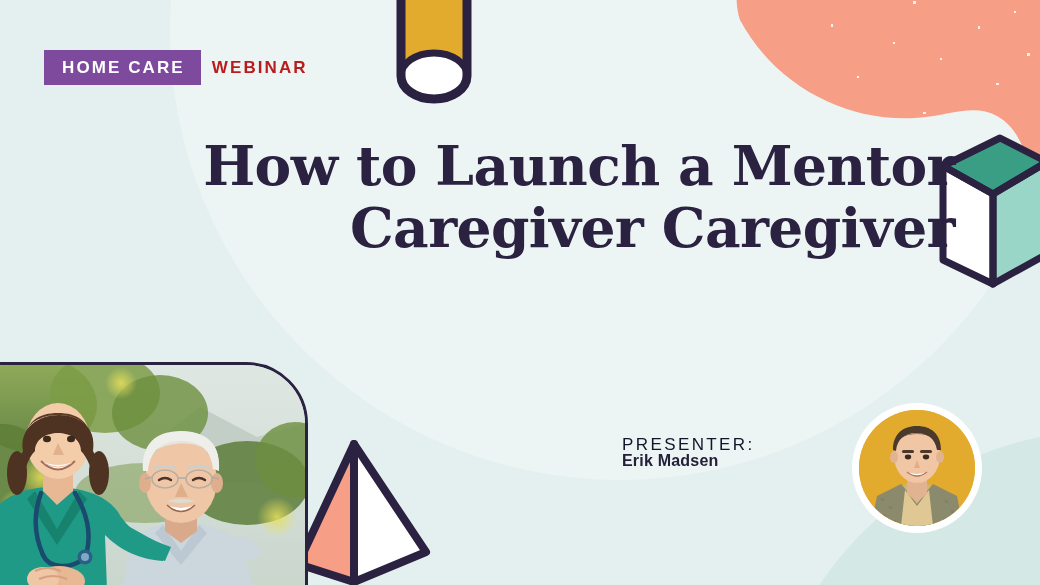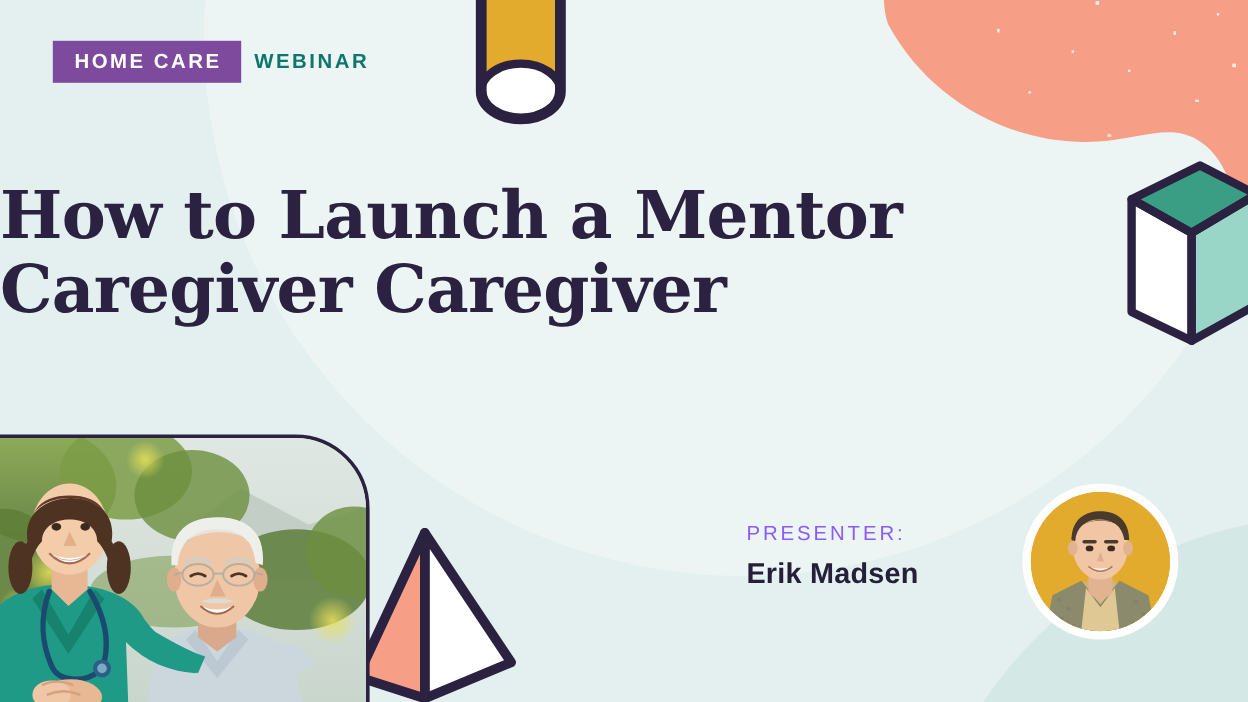--- a/index.html
+++ b/index.html
@@ -46,73 +46,72 @@
   .cylinder { position:absolute; left:396px; top:-60px; width:76px; height:166px; }
 
   
   .cube { position:absolute; left:925px; top:132px; width:122px; height:160px; }
 
   
   .pyramid { position:absolute; left:286px; top:436px; width:152px; height:150px; }
 
   
   .header-row {
-    position:absolute; left:44px; top:34px;
+    position:absolute; left:44px; top:50px;
     display:flex; align-items:center; gap:11px;
   }
   .badge {
     background:#7d4a9e;
     color:#ffffff;
     font-size:17px;
     font-weight:bold;
     letter-spacing:2.1px;
     padding:9px 16px 9px 18px;
     line-height:1;
   }
   .webinar-label {
-    color:#0f766e;
+    color:#b91c1c;
     font-size:17px;
     font-weight:bold;
     letter-spacing:2.1px;
     line-height:1;
   }
 
   
   .title {
     position:absolute;
-    left:0; top:148px;
+    left:0; top:135px;
     width:955px;
-    text-align:left;
+    text-align:right;
     color:#2b2140;
     font-family:"DejaVu Serif", "Liberation Serif", serif;
     font-weight:bold;
     font-size:55px;
     line-height:1.13;
     letter-spacing:-0.6px;
   }
   .title .tline { display:block; white-space:nowrap; }
 
   
   .presenter {
     position:absolute;
     left:622px; top:436px;
     width:215px;
     text-align:left;
   }
   .presenter-label {
-    color:#8b5cf6;
+    color:#0f172a;
     font-size:17px;
     letter-spacing:2.4px;
     font-weight:400;
     line-height:1;
-    margin-bottom:14px;
   }
   .presenter-name {
     color:#24203a;
-    font-size:24px;
+    font-size:16px;
     font-weight:bold;
     letter-spacing:0.2px;
     line-height:1;
   }
 
   
   .avatar {
     position:absolute;
     left:852px; top:403px;
     width:130px; height:130px;

